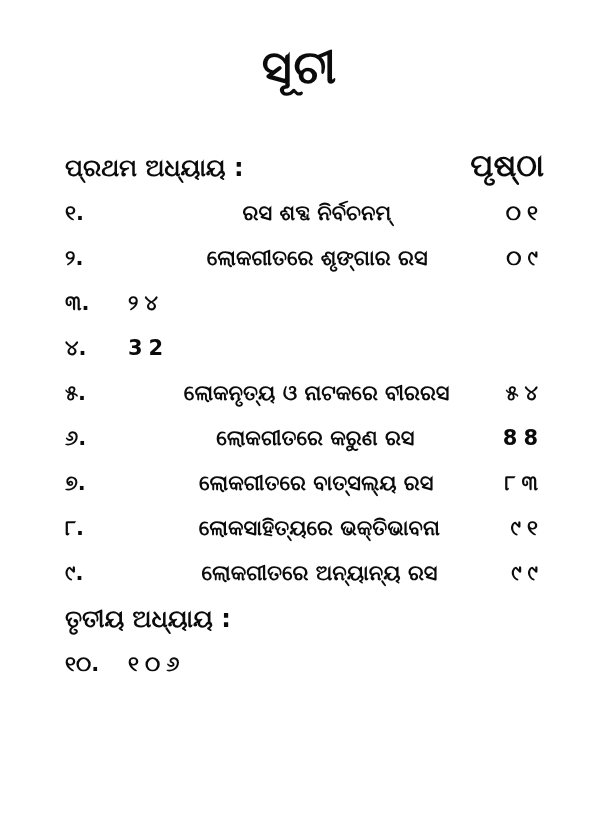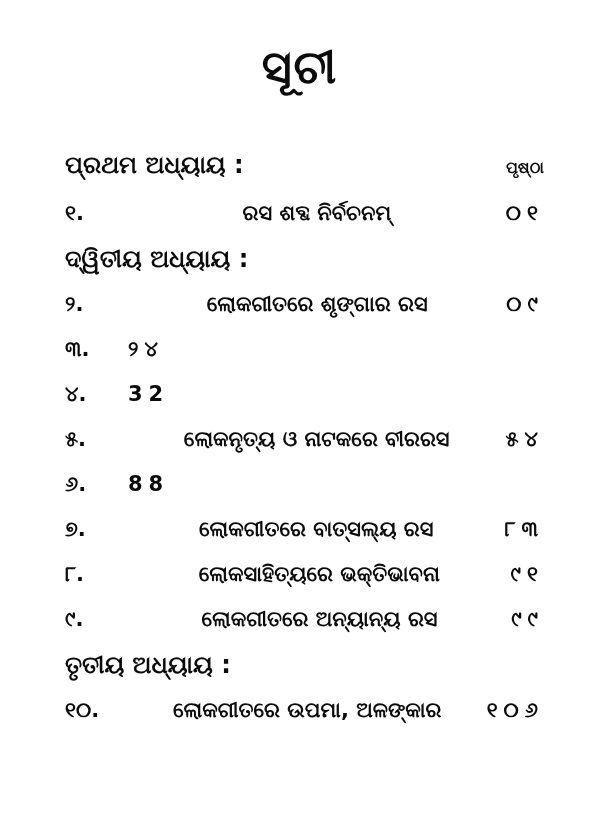--- a/index.html
+++ b/index.html
@@ -31,21 +31,21 @@
     display: flex;
     justify-content: space-between;
     align-items: baseline;
     font-weight: 700;
     font-size: 24px;
     line-height: 30px;
     margin-bottom: 16px;
   }
   .sec-row.later { margin-top: 4px; }
   .sec-heading { font-weight: 700; }
-  .page-col-header { font-weight: 700; font-size: 16px; }
+  .page-col-header { font-weight: 700; font-size: 31px; }
   .item {
     display: flex;
     align-items: baseline;
     font-size: 21px;
     font-weight: 600;
     line-height: 28px;
     margin-bottom: 17px;
   }
   .num { flex: 0 0 63px; }
   .ttl { flex: 1 1 auto; text-align: center; }
@@ -64,23 +64,20 @@
       <span class="sec-heading">ପ୍ରଥମ ଅଧ୍ୟାୟ :</span>
       <span class="page-col-header">ପୃଷ୍ଠା</span>
     </div>
 
     <div class="item">
       <span class="num">୧.</span>
       <span class="ttl">ରସ ଶବ୍ଦ ନିର୍ବଚନମ୍</span>
       <span class="pg">୦୧</span>
     </div>
 
-    <div class="sec-row later">
-      <span class="sec-heading">ଦ୍ୱିତୀୟ ଅଧ୍ୟାୟ :</span>
-    </div>
 
     <div class="item">
       <span class="num">୨.</span>
       <span class="ttl">ଲୋକଗୀତରେ ଶୃଙ୍ଗାର ରସ</span>
       <span class="pg">୦୯</span>
     </div>
     <div class="item">
       <span class="num">୩.</span>
       <span class="pg">୨୪</span>
     </div>
@@ -88,20 +85,21 @@
       <span class="num">୪.</span>
       <span class="pg">32</span>
     </div>
     <div class="item">
       <span class="num">୫.</span>
       <span class="ttl">ଲୋକନୃତ୍ୟ ଓ ନାଟକରେ ବୀରରସ</span>
       <span class="pg">୫୪</span>
     </div>
     <div class="item">
       <span class="num">୬.</span>
+      <span class="ttl">ଲୋକଗୀତରେ କରୁଣ ରସ</span>
       <span class="pg">88</span>
     </div>
     <div class="item">
       <span class="num">୭.</span>
       <span class="ttl">ଲୋକଗୀତରେ ବାତ୍ସଲ୍ୟ ରସ</span>
       <span class="pg">୮୩</span>
     </div>
     <div class="item">
       <span class="num">୮.</span>
       <span class="ttl">ଲୋକସାହିତ୍ୟରେ ଭକ୍ତିଭାବନା</span>
@@ -112,18 +110,17 @@
       <span class="ttl">ଲୋକଗୀତରେ ଅନ୍ୟାନ୍ୟ ରସ</span>
       <span class="pg">୯୯</span>
     </div>
 
     <div class="sec-row later">
       <span class="sec-heading">ତୃତୀୟ ଅଧ୍ୟାୟ :</span>
     </div>
 
     <div class="item">
       <span class="num">୧୦.</span>
-      <span class="ttl">ଲୋକଗୀତରେ ଉପମା, ଅଳଙ୍କାର</span>
       <span class="pg">୧୦୬</span>
     </div>
 
   </div>
 </div>
 
 </body></html>

